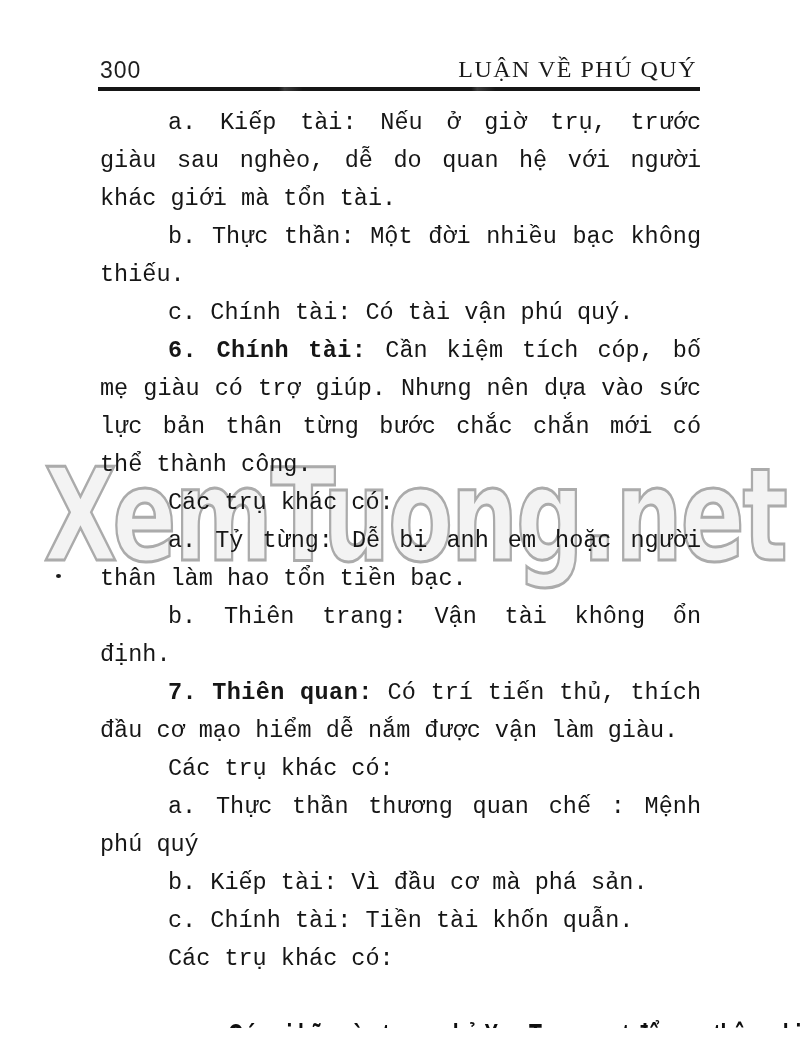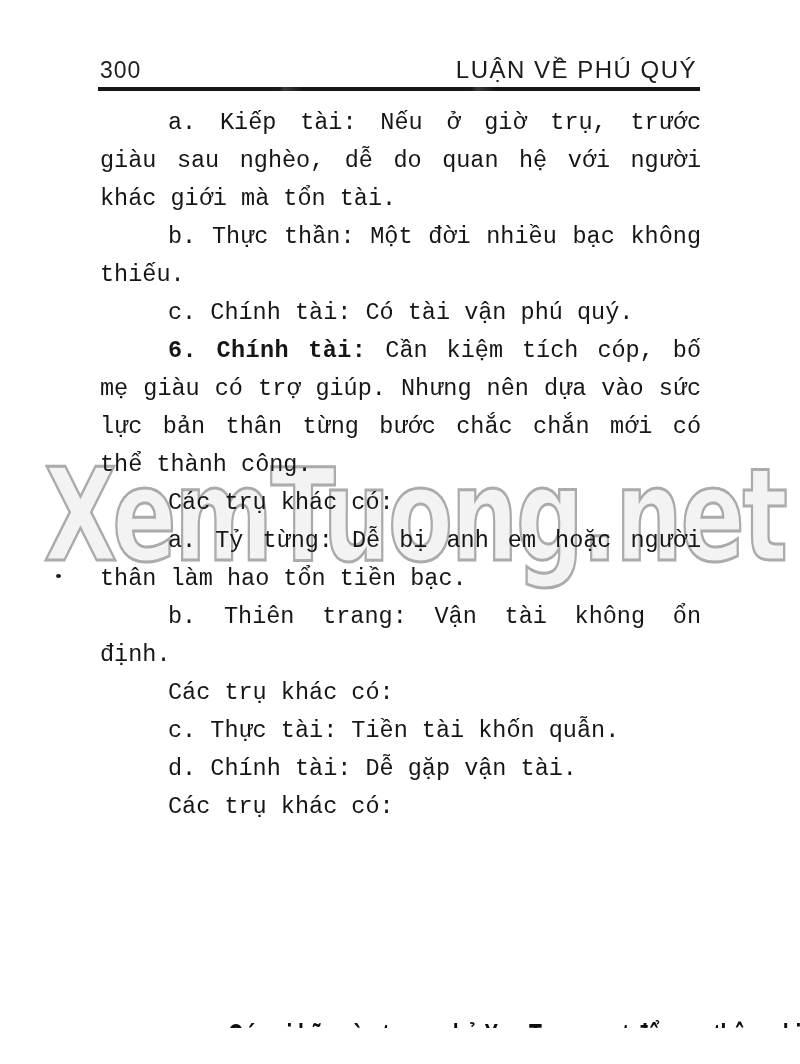--- a/index.html
+++ b/index.html
@@ -17,21 +17,21 @@
     position: absolute;
     left: 100px; top: 57px;
     font-family: "Liberation Sans", sans-serif;
     font-size: 23px; color: #1d1d1d;
     letter-spacing: 1px;
     z-index: 3;
   }
   .header-title {
     position: absolute;
     right: 103px; top: 56px;
-    font-family: Liberation Sans, sans-serif;
+    font-family: Liberation Serif, serif;
     font-size: 24px; color: #1b1b1b;
     letter-spacing: 1.5px;
     white-space: nowrap;
     z-index: 3;
   }
   .header-rule {
     position: absolute;
     left: 98px; top: 87px;
     width: 602px; height: 4px;
     background: linear-gradient(90deg,
@@ -111,23 +111,25 @@
   <div class="watermark" style="color: rgb(243, 243, 243); -webkit-text-stroke: 3px rgb(171, 171, 171);">XemTuong.net</div>
 
   <div class="body-text" id="body-text">
       <p>a. Kiếp tài: Nếu ở giờ trụ, trước giàu sau nghèo, dễ do quan hệ với người khác giới mà tổn tài.</p>
       <p>b. Thực thần: Một đời nhiều bạc không thiếu.</p>
       <p>c. Chính tài: Có tài vận phú quý.</p>
       <p><strong>6. Chính tài:</strong> Cần kiệm tích cóp, bố mẹ giàu có trợ giúp. Nhưng nên dựa vào sức lực bản thân từng bước chắc chắn mới có thể thành công.</p>
       <p>Các trụ khác có:</p>
       <p>a. Tỷ từng: Dễ bị anh em hoặc người thân làm hao tổn tiền bạc.</p>
       <p>b. Thiên trang: Vận tài không ổn định.</p>
+      <p><strong>7. Thiên quan:</strong> Có trí tiến thủ, thích đầu cơ mạo hiểm dễ nắm được vận làm giàu.</p>
       <p>Các trụ khác có:</p>
-      <p>c. Thực tài: Tiền tài khốn quẫn.</p>
-      <p>d. Chính tài: Dễ gặp vận tài.</p>
+      <p>a. Thực thần thương quan chế : Mệnh phú quý</p>
+      <p>b. Kiếp tài: Vì đầu cơ mà phá sản.</p>
+      <p>c. Chính tài: Tiền tài khốn quẫn.</p>
       <p>Các trụ khác có:</p>
     </div>
 
   <div class="ink-dot"></div>
 
   <div class="footer">
     <span class="footer-text">Qúy vị hãy vào trang chủ XemTuong.net để xem thêm nhiều mục hay khác</span>
   </div>
 </div>
 

